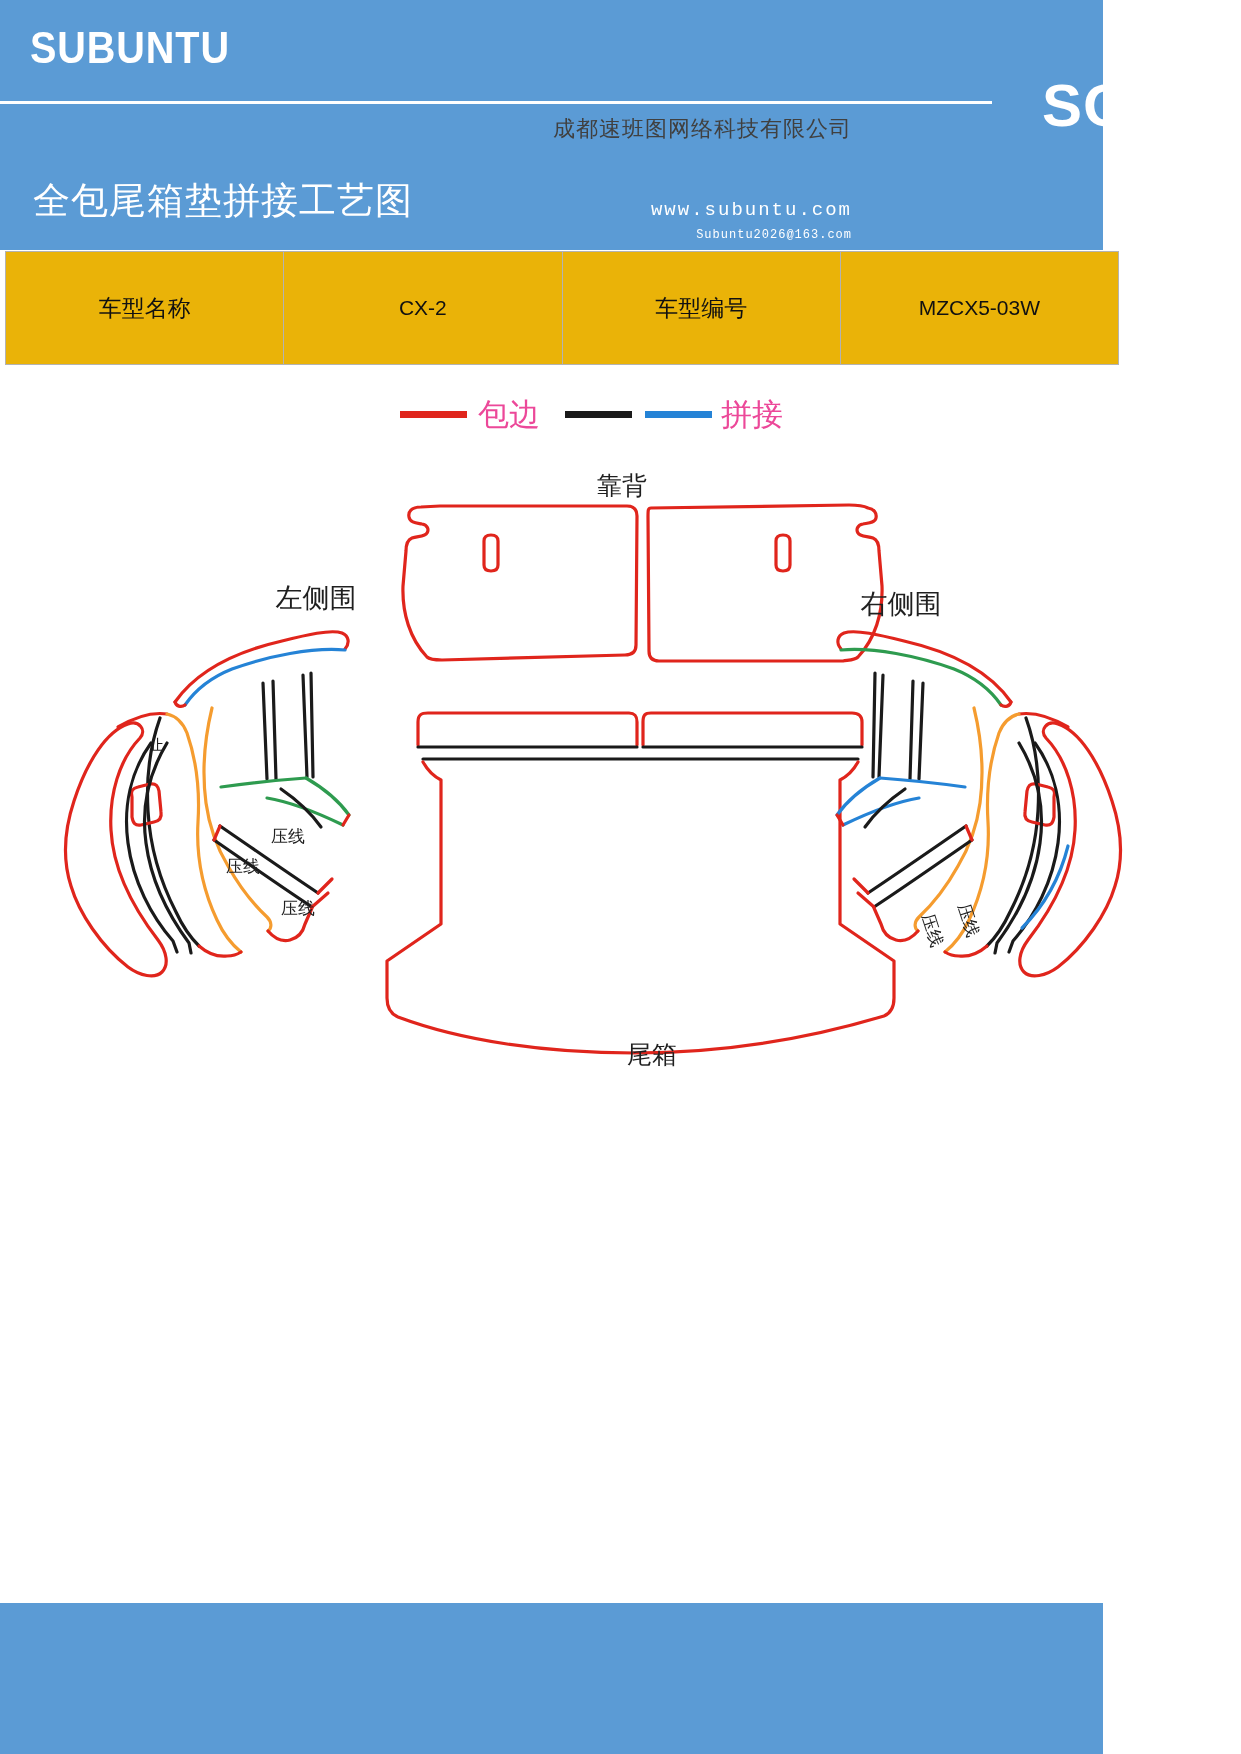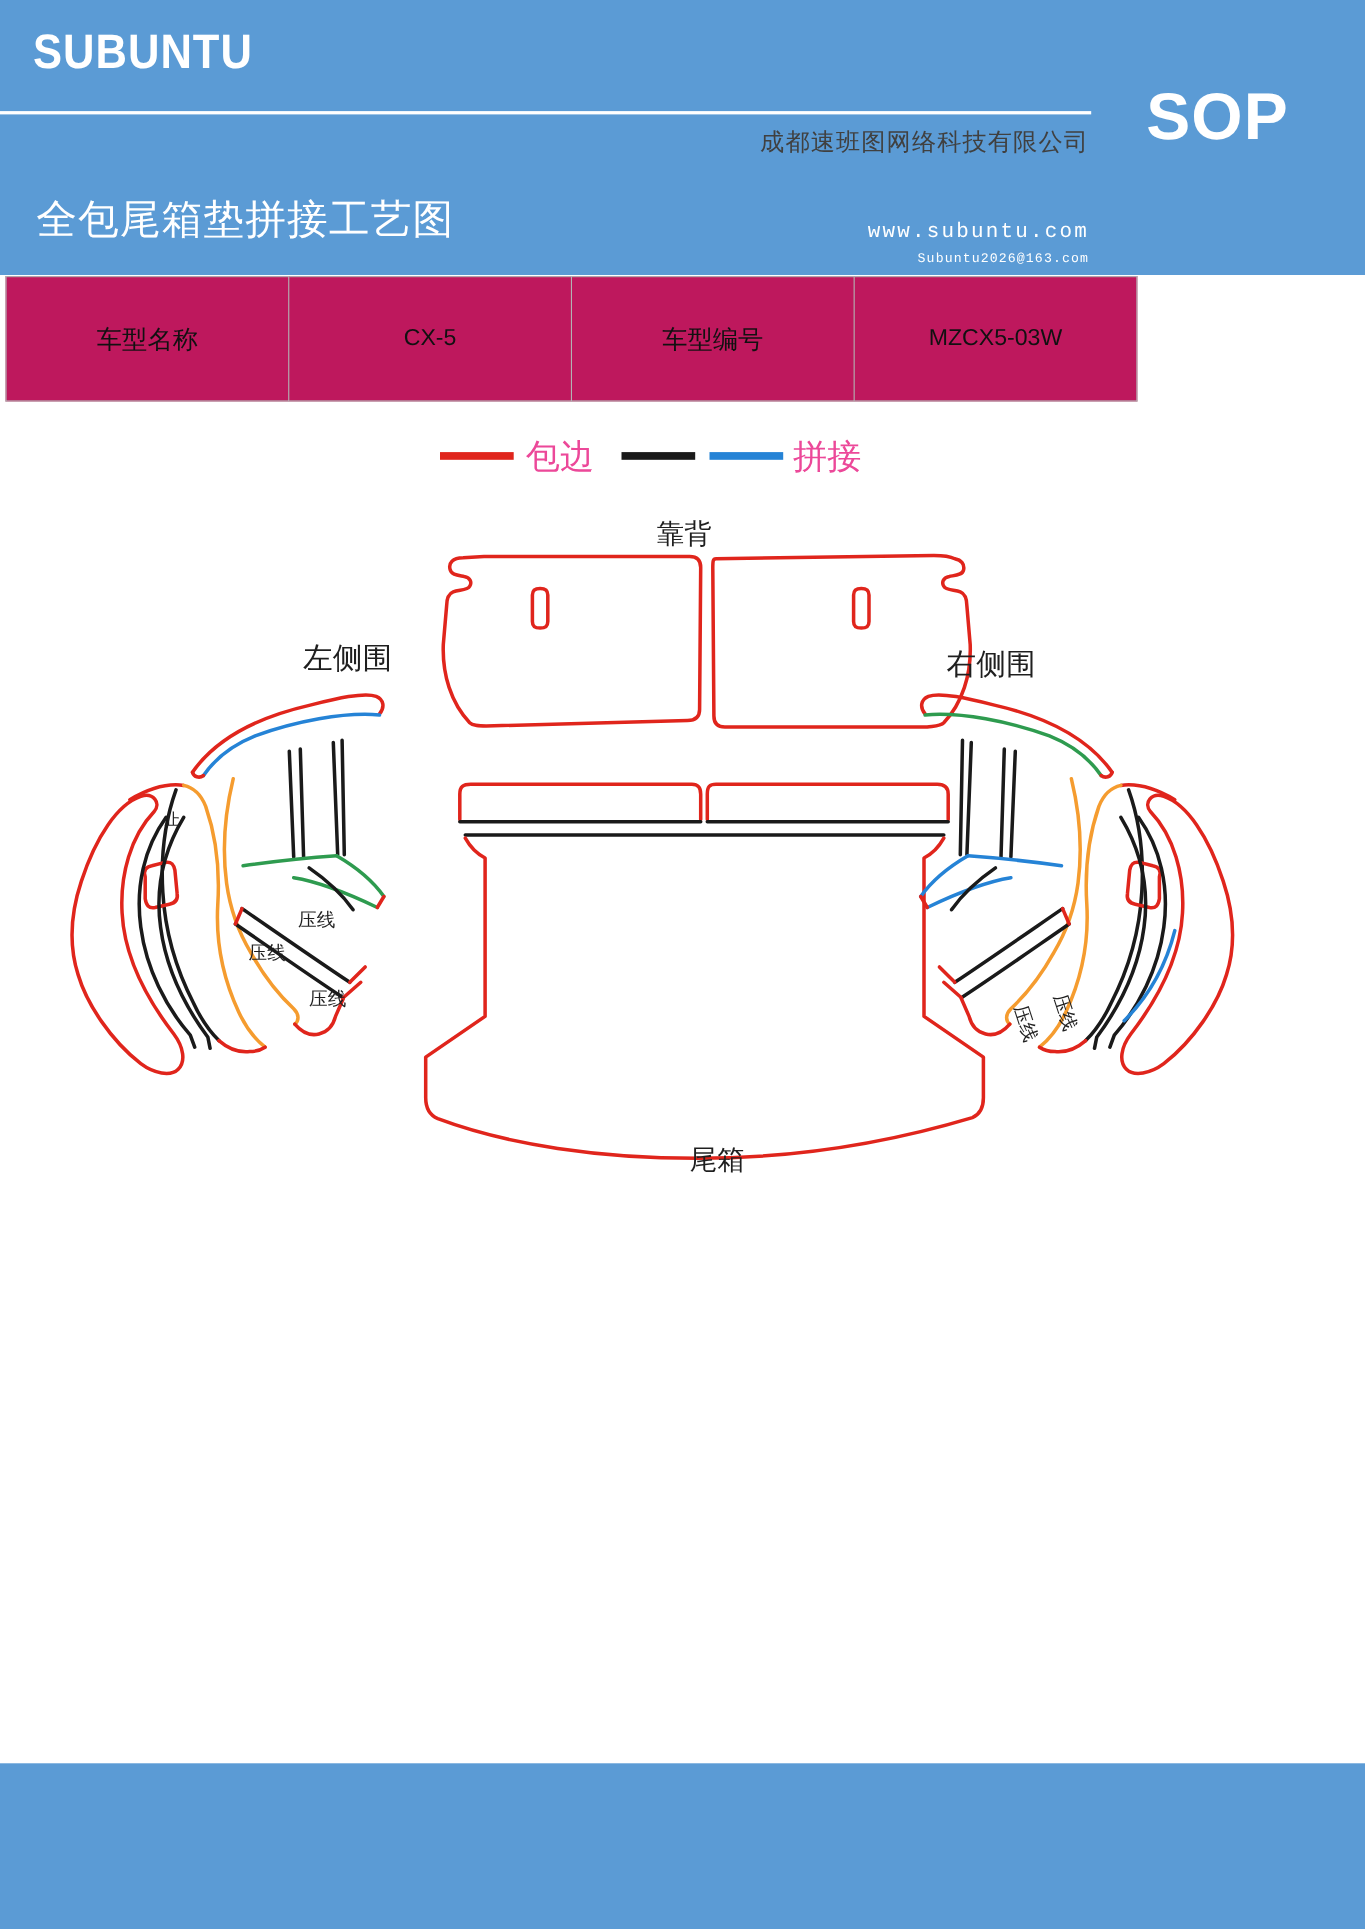--- a/index.html
+++ b/index.html
@@ -9,35 +9,35 @@
   *{margin:0;padding:0;box-sizing:border-box;}
   html,body{width:1241px;height:1754px;}
   body{position:relative;background:#fff;overflow:hidden;
        font-family:"Liberation Sans","DejaVu Sans",sans-serif;}
   .cn-serif{font-family:"Liberation Serif","DejaVu Serif",serif;}
   .cn-sans{font-family:"Liberation Sans","DejaVu Sans",sans-serif;}
   .mono{font-family:"Liberation Mono","DejaVu Sans Mono",monospace;}
   .abs{position:absolute;line-height:1;}
 
   
-  .band{position:absolute;left:0;width:1241px;background:var(--band);padding-left:38px;}
+  .band{position:absolute;left:0;width:1103px;background:var(--band);padding-left:38px;}
   .header{top:0;height:250px;}
   .logo{left:30px;top:26px;font-size:44px;font-weight:700;color:#fff;
         transform:scaleX(.9);transform-origin:left top;letter-spacing:1px;}
   .hrule{left:0;top:101px;width:992px;height:3px;background:#fff;}
   .title{left:33px;top:182px;font-size:37px;color:#fff;letter-spacing:1px;}
   .hco{top:118px;right:251px;font-size:22px;color:#404040;letter-spacing:1px;}
   .hweb{top:201px;right:251px;font-size:19px;color:#fff;letter-spacing:2px;
         cursor:pointer;}
   .hmail{top:229px;right:251px;font-size:12px;color:#fff;letter-spacing:1px;}
   .sop{left:1042px;top:76px;font-size:60px;font-weight:700;color:#fff;letter-spacing:1px;}
 
   
-  table.info{position:absolute;left:5px;top:251px;width:1029px;height:114px;
-             border-collapse:collapse;table-layout:fixed;background:#be185d;}
+  table.info{position:absolute;left:5px;top:251px;width:1114px;height:114px;
+             border-collapse:collapse;table-layout:fixed;background:#eab308;}
   table.info td{border:1px solid #b3b3b3;text-align:center;vertical-align:middle;
                 width:25%;height:57px;color:#111;}
   td.lab{font-size:23px;}
   td.val{font-size:21px;}
 
   
   .lg-bar{position:absolute;width:67px;height:7px;top:411px;}
   .lg-txt{position:absolute;top:394px;font-size:31px;color:#ec4899;}
 
   
@@ -64,21 +64,21 @@
   <div class="abs hco cn-serif">成都速班图网络科技有限公司</div>
   <a class="abs hweb mono">www.subuntu.com</a>
   <div class="abs hmail mono">Subuntu2026@163.com</div>
   <div class="abs sop cn-sans">SOP</div>
 </div>
 
 <table class="info">
   <tbody>
       <tr>
     <td class="lab cn-serif">车型名称</td>
-    <td class="val cn-sans">CX-5</td>
+    <td class="val cn-sans">CX-2</td>
     <td class="lab cn-serif">车型编号</td>
     <td class="val cn-sans">MZCX5-03W</td>
   </tr>
 </tbody>
   </table>
 
 <div>
   <span class="lg-bar" style="left:400px;background:var(--red);"></span>
   <span class="lg-txt" style="left:478px;">包边</span>
   <span class="lg-bar" style="left:565px;background:var(--blk);"></span>

